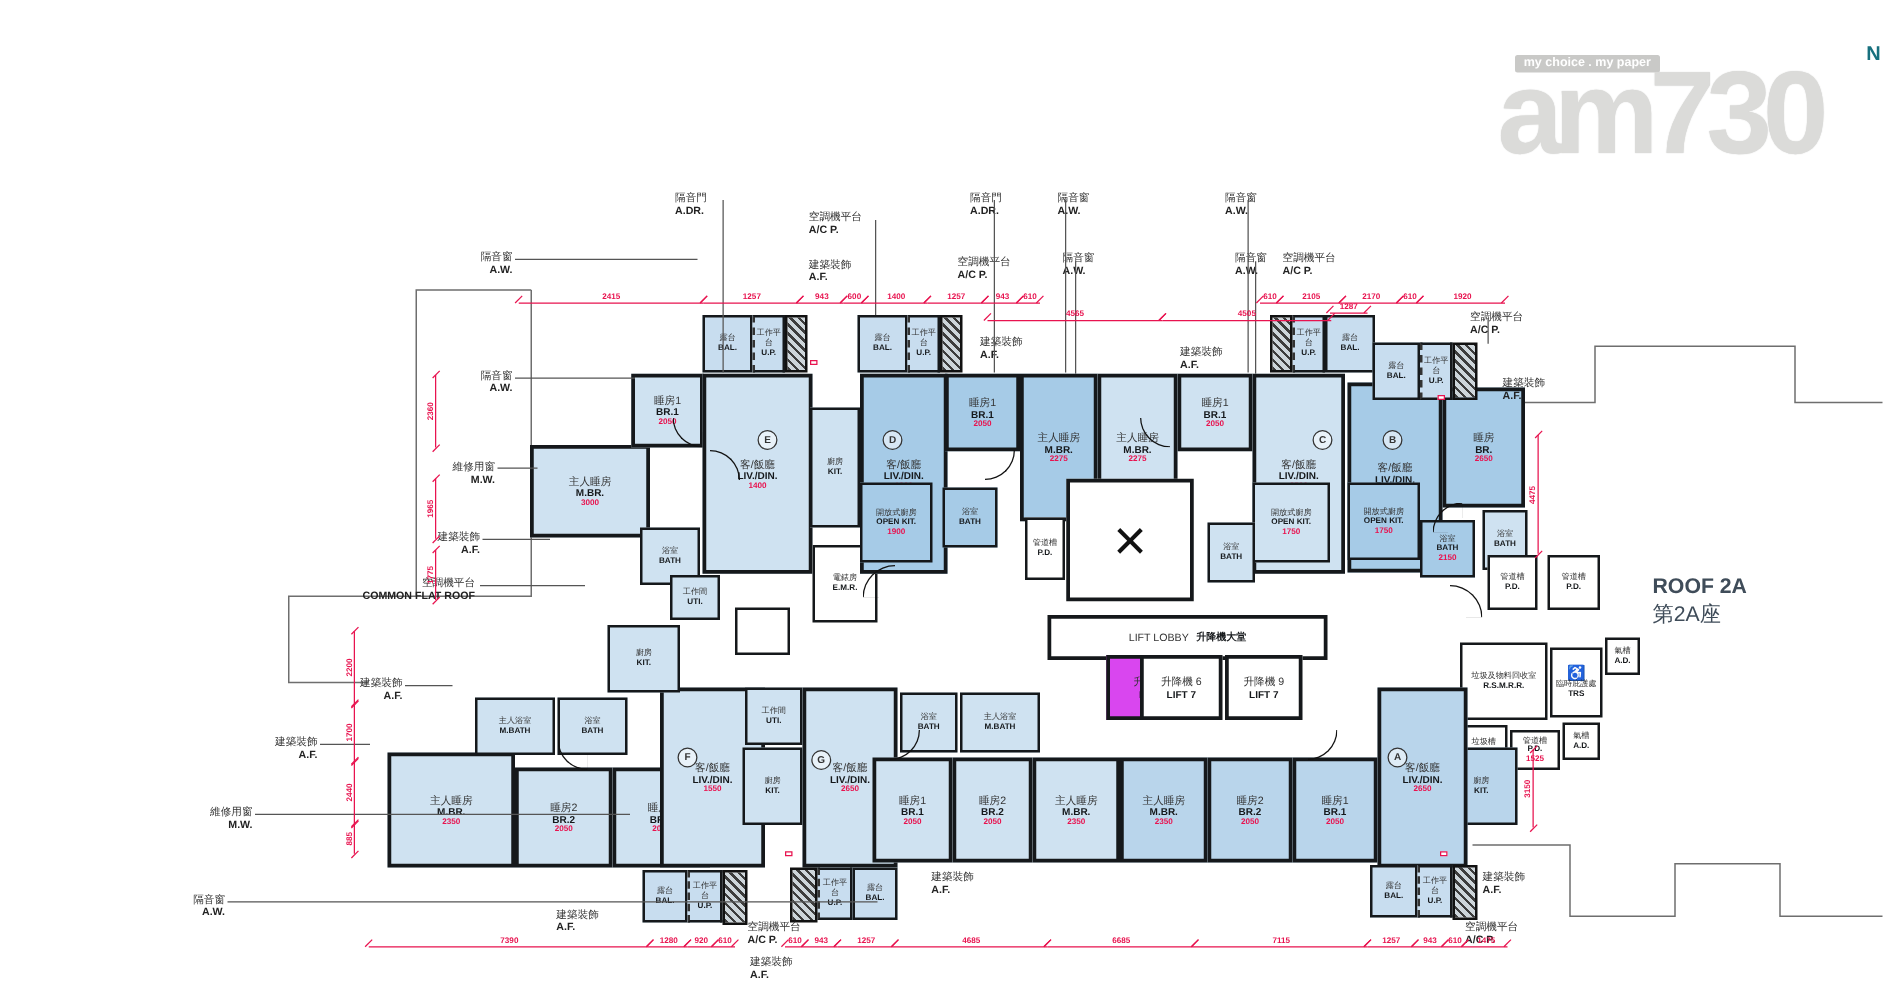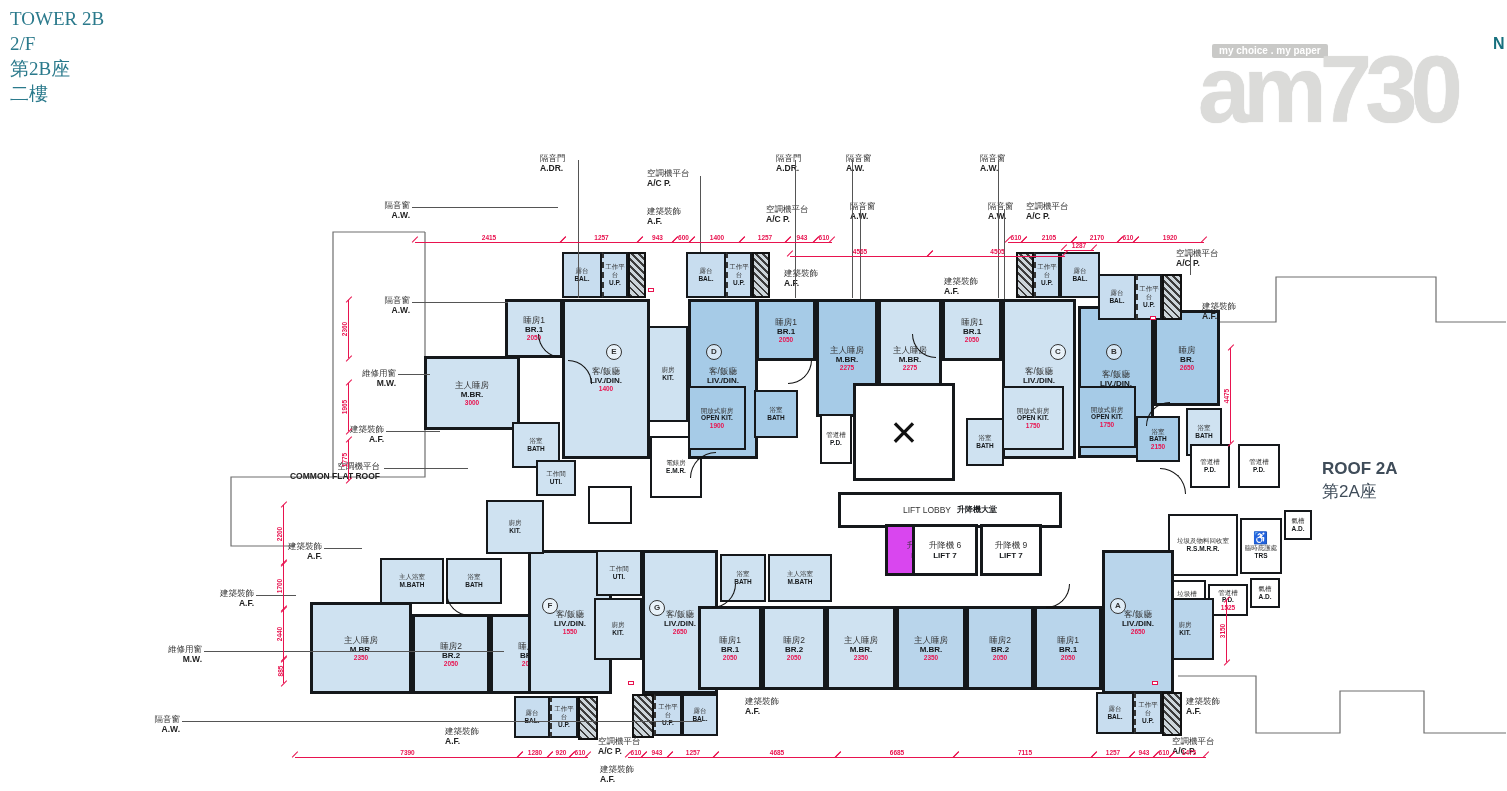--- a/index.html
+++ b/index.html
@@ -71,26 +71,20 @@
   .door.d1{border-width:0 0 1.2px 1.2px;border-bottom-left-radius:100%;}
   .door.d2{border-width:0 1.2px 1.2px 0;border-bottom-right-radius:100%;}
   .door.d3{border-width:1.2px 0 0 1.2px;border-top-left-radius:100%;}
   .door.d4{border-width:1.2px 1.2px 0 0;border-top-right-radius:100%;}
 </style>
 </head>
 <body>
 
 <div class="page">
 
-  <div class="title">
-    <div>TOWER 2B</div>
-    <div>2/F</div>
-    <div>第2B座</div>
-    <div>二樓</div>
-  </div>
 
   <div class="watermark">
     <span class="tagline">my choice . my paper</span>
     <span class="wordmark">am730</span>
   </div>
 
   <div class="north">N</div>
 
   <div class="t2a">
     <div>ROOF 2A</div>

